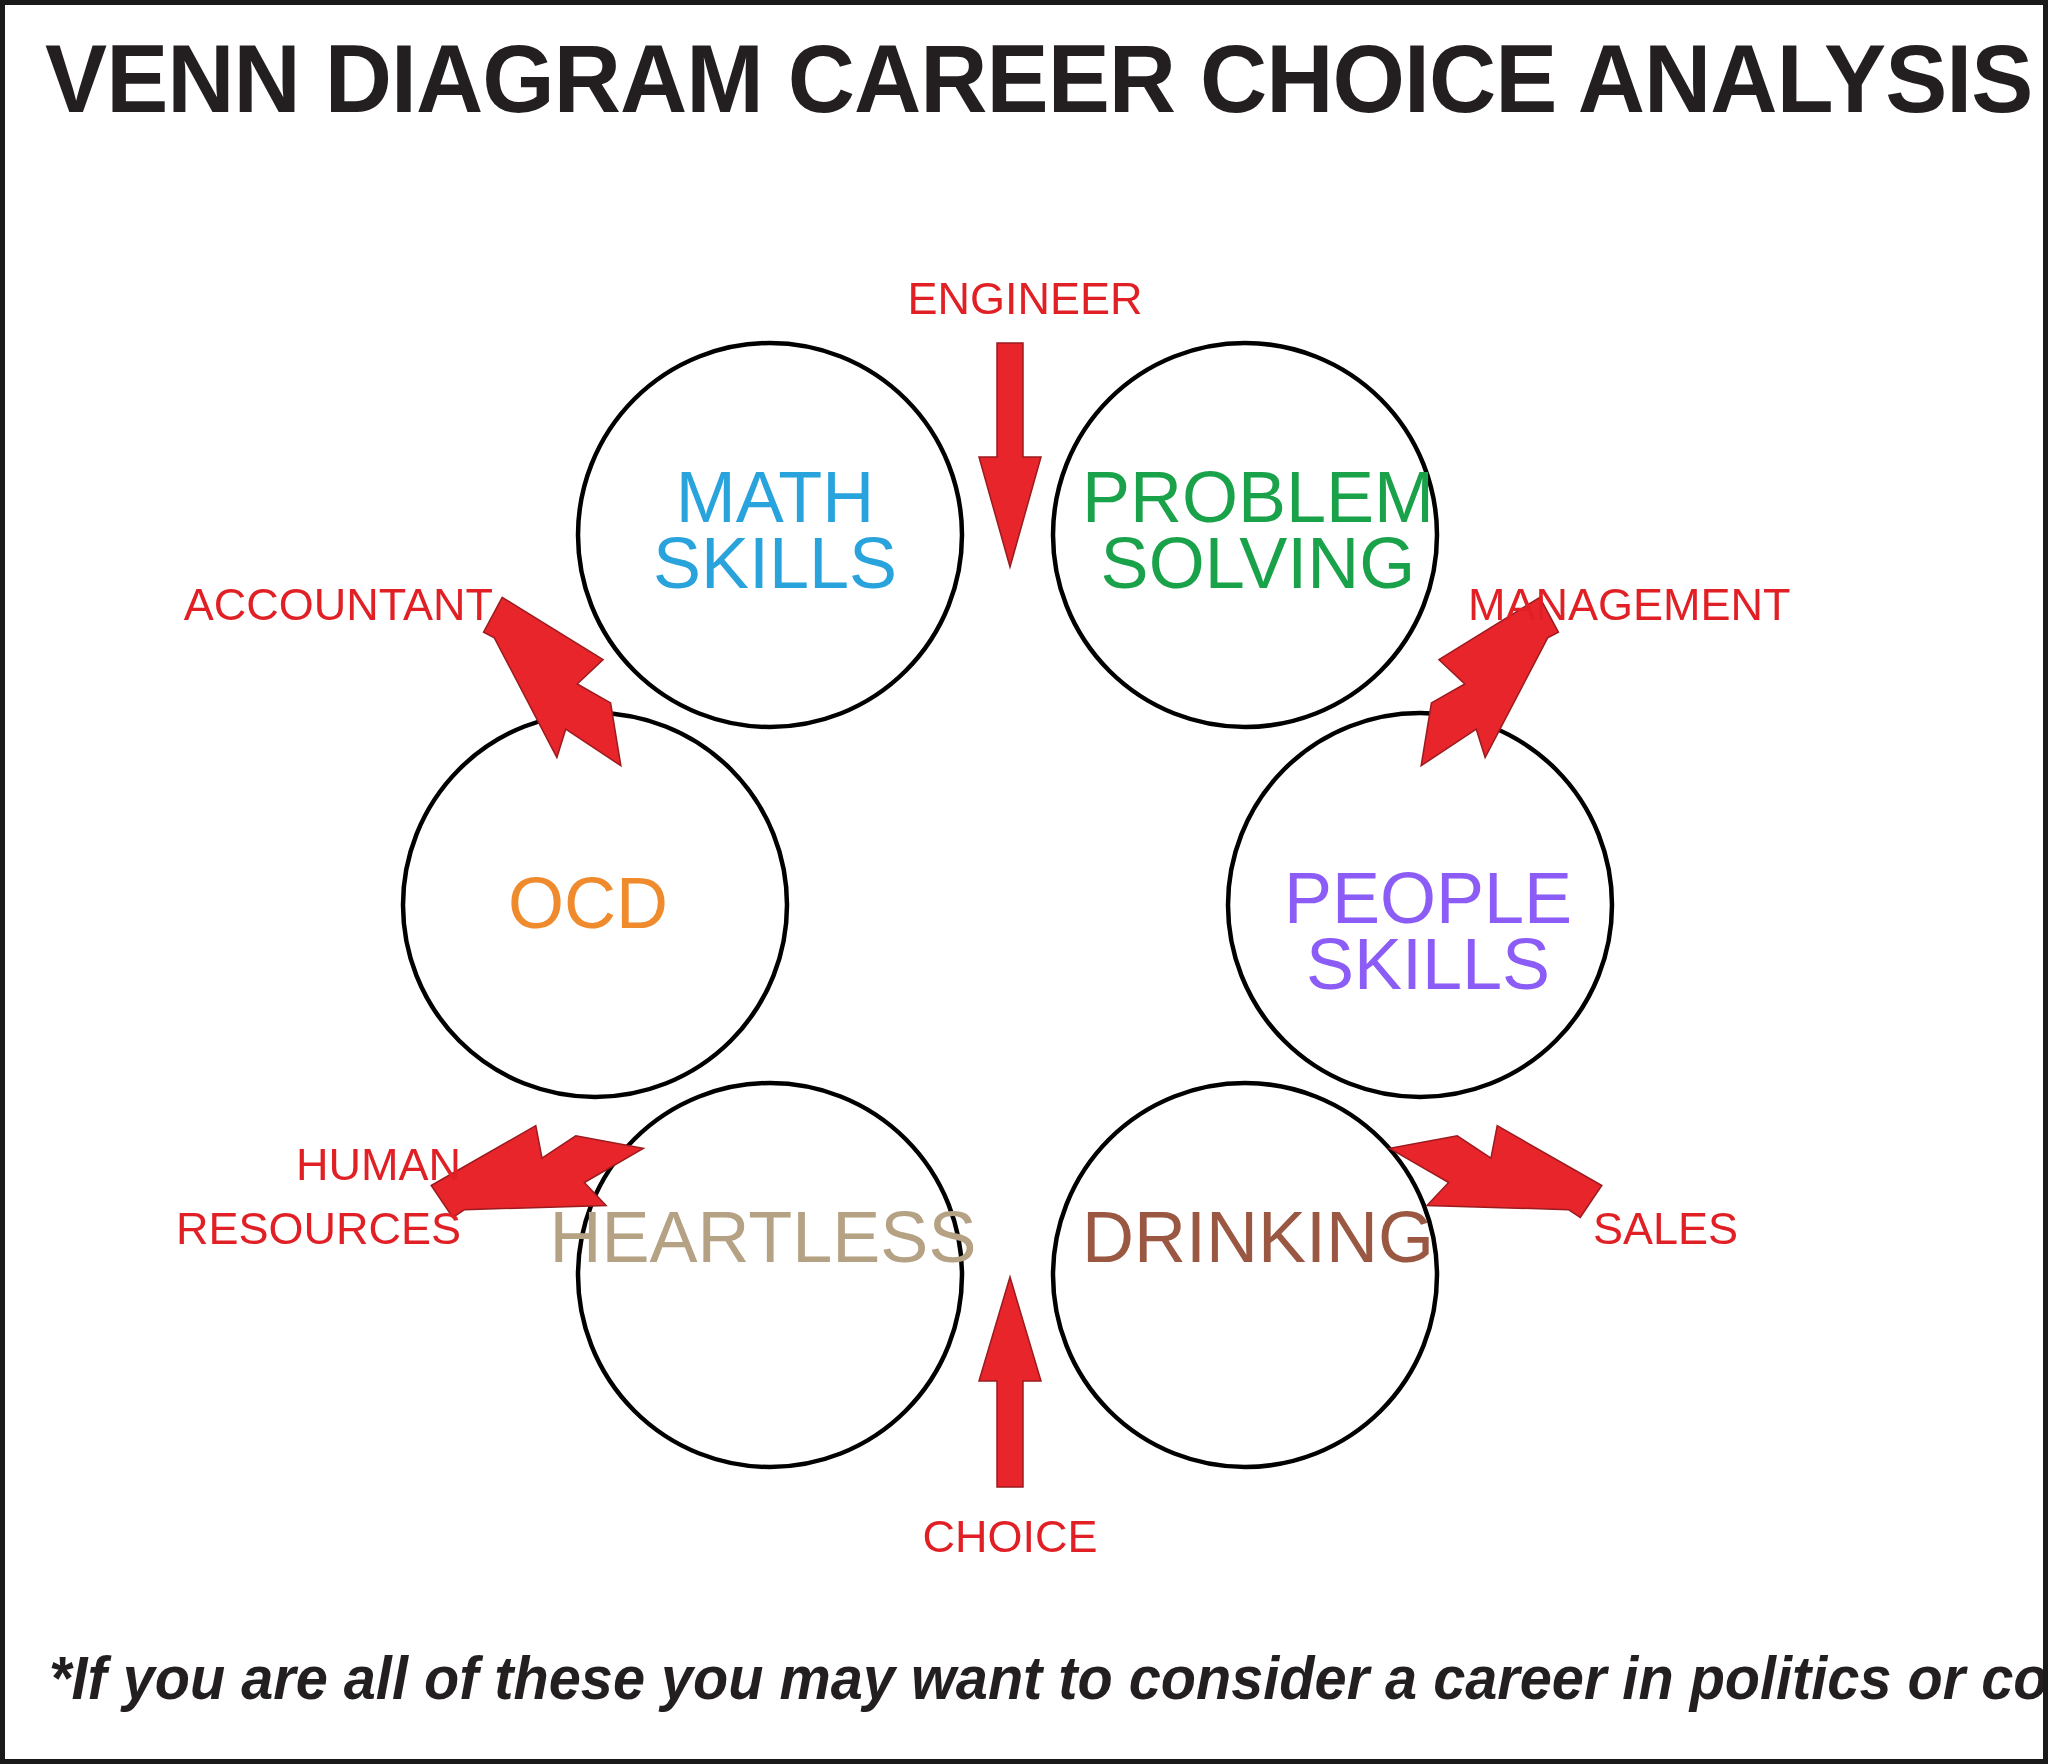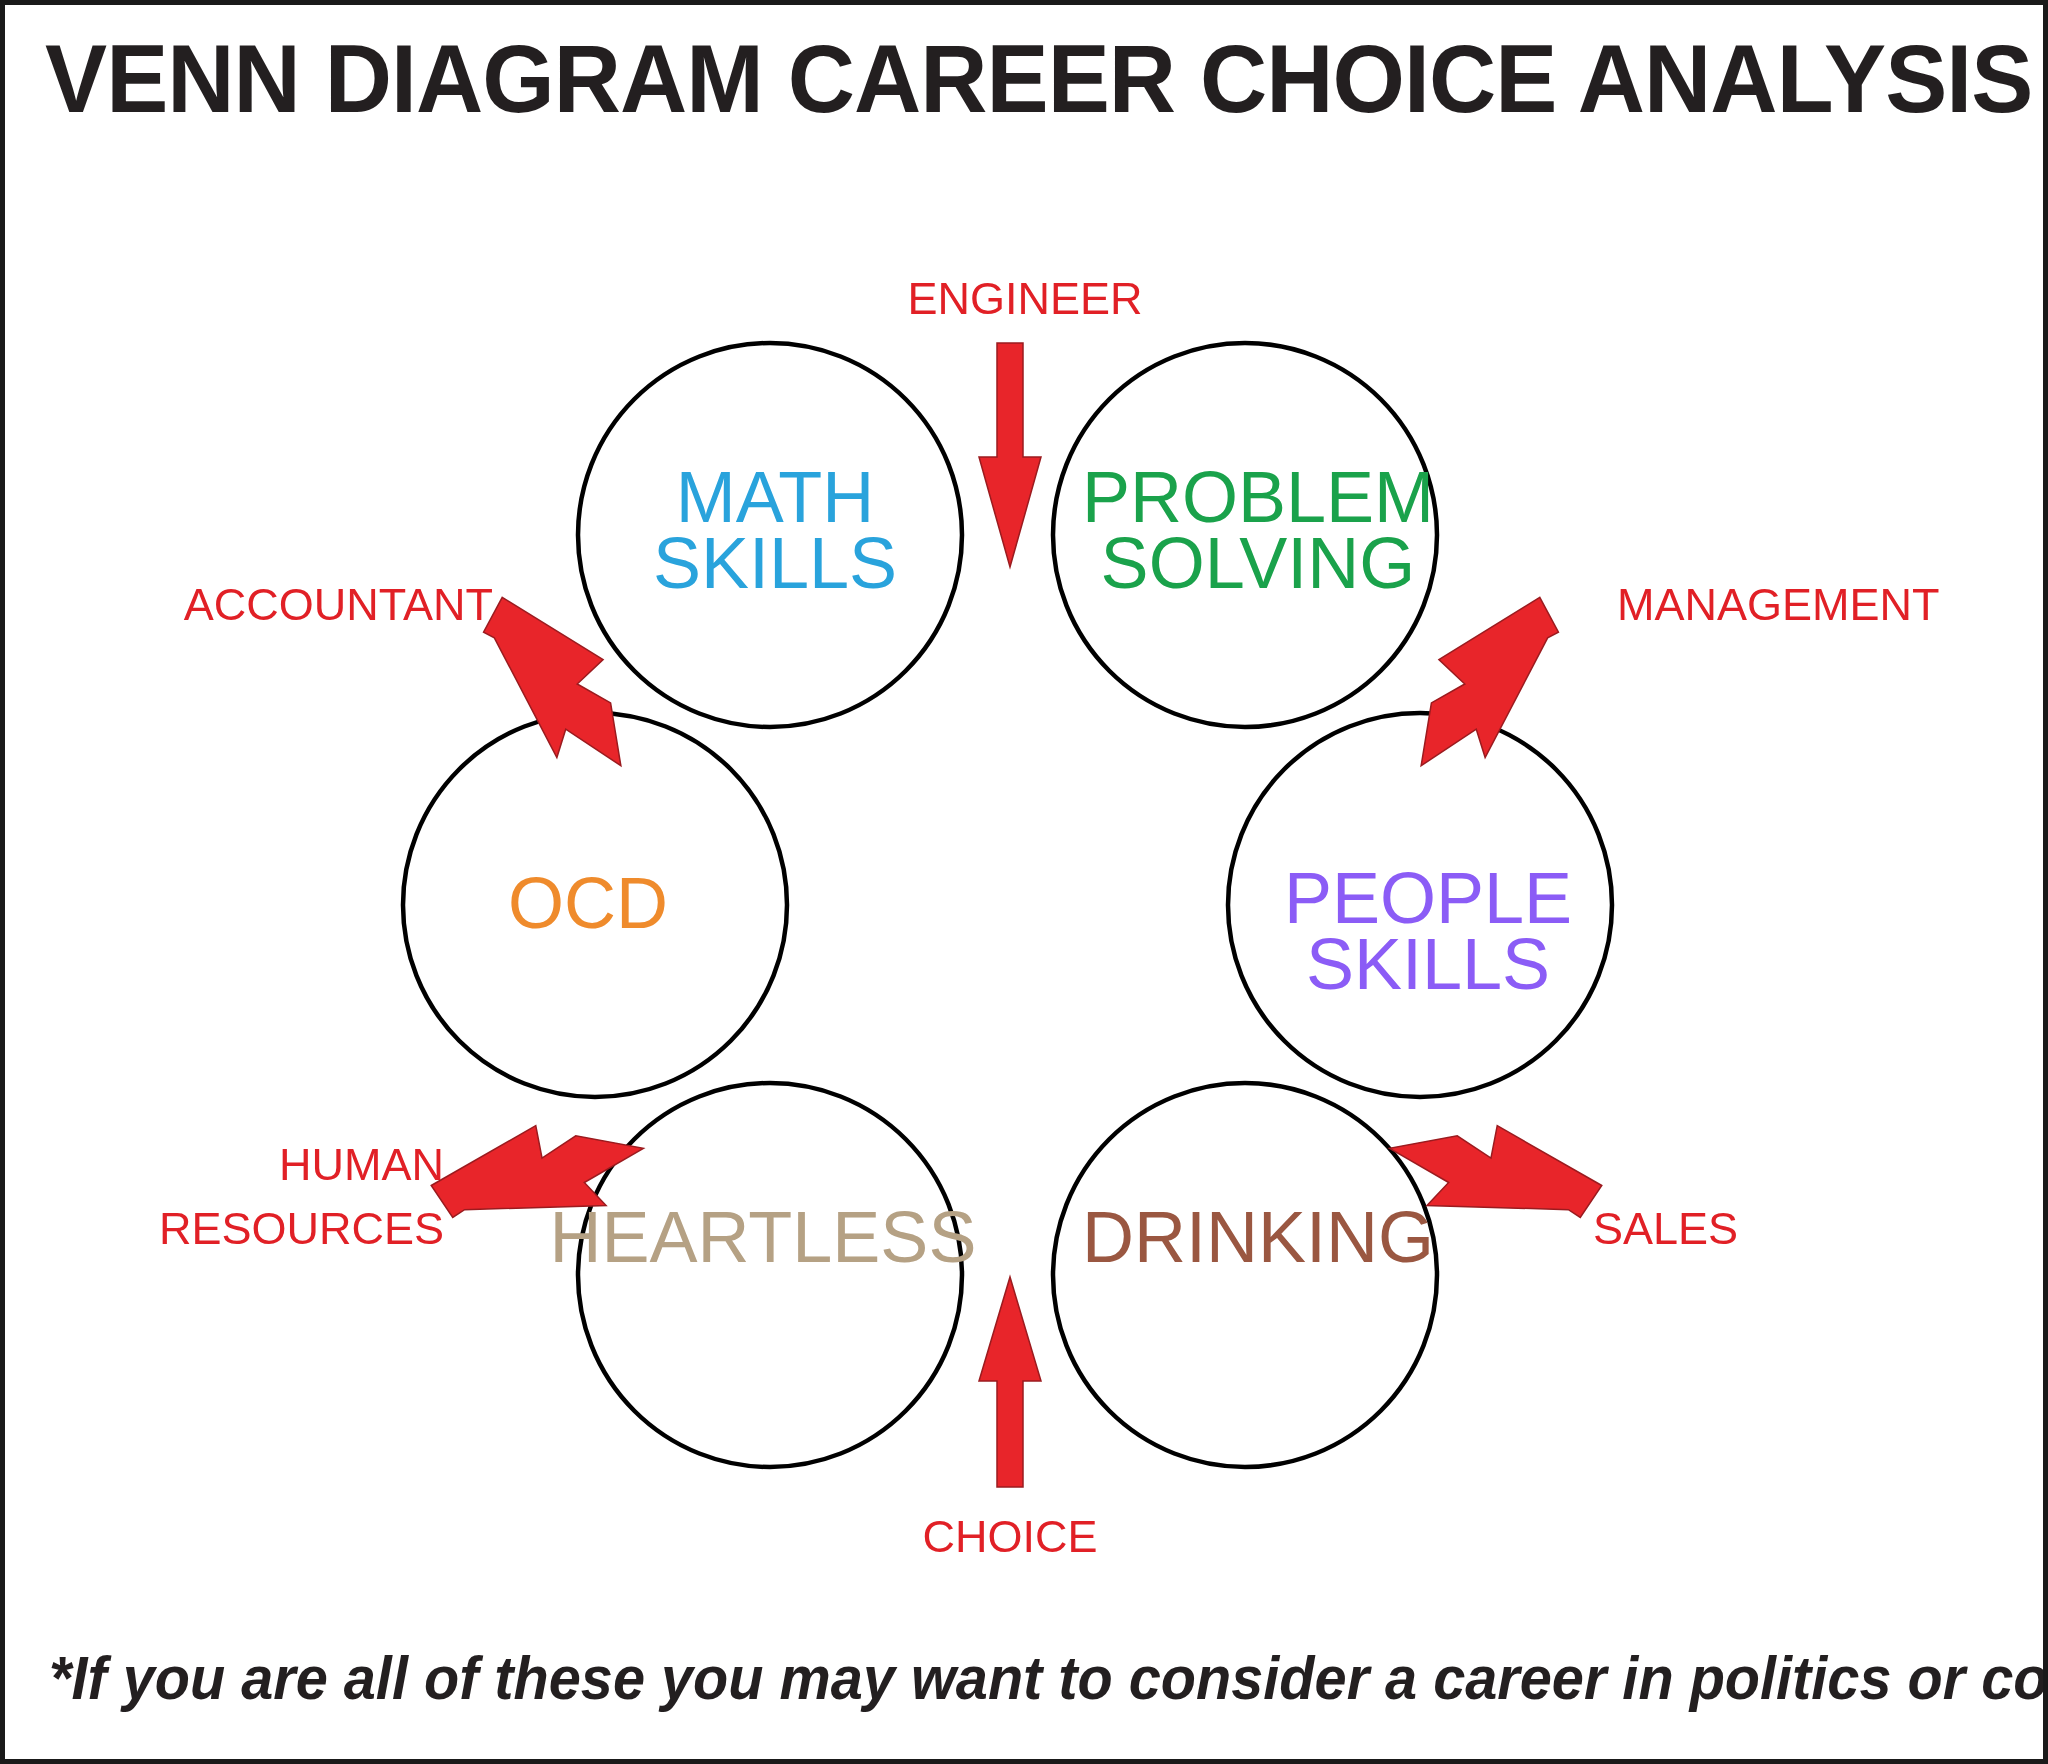--- a/index.html
+++ b/index.html
@@ -143,23 +143,23 @@
 SKILLS</div>
 
   <div class="set-label" style="left:1253px; top:1232px; color:#9a5741;">DRINKING</div>
 
   <div class="set-label" style="left:758px;  top:1232px; color:#b5a184;">HEARTLESS</div>
 
   <div class="career-label c-center" style="left:1020px; top:262px;">ENGINEER</div>
 
   <div class="career-label c-right" style="left:488px; top:568px;">ACCOUNTANT</div>
 
-  <div class="career-label" style="left:1612px; top:568px;text-align:right;">MANAGEMENT</div>
+  <div class="career-label" style="left:1463px; top:568px;text-align:right;">MANAGEMENT</div>
 
-  <div class="career-label c-right" style="left:439px; top:1128px; text-align:right;">HUMAN
+  <div class="career-label c-right" style="left:456px; top:1128px; text-align:right;">HUMAN
 RESOURCES</div>
 
   <div class="career-label" style="left:1588px; top:1192px;">SALES</div>
 
   <div class="career-label c-center" style="left:1005px; top:1500px;">CHOICE</div>
 
   <div id="footnote">*If you are all of these you may want to consider a career in politics or comedy.</div>
 
 </div>
 

